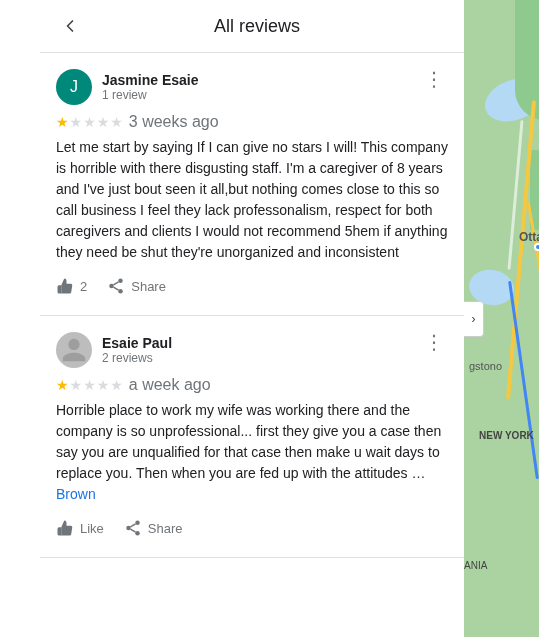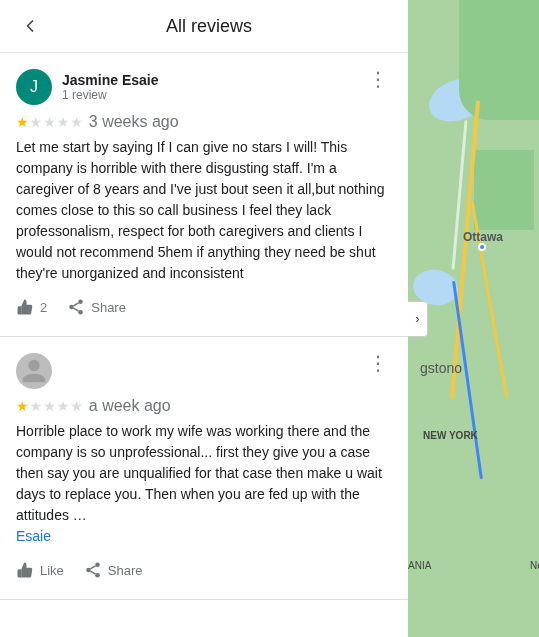--- a/index.html
+++ b/index.html
@@ -7,25 +7,26 @@
       font-family: Arial, sans-serif;
       font-size: 14px;
       display: flex;
       width: 539px;
       height: 637px;
       overflow: hidden;
       background: #fff;
     }
 
     .left-panel {
-      width: 408px;
+      width: 464px;
       height: 637px;
       background: #fff;
       overflow-y: auto;
       flex-shrink: 0;
+      padding-left: 40px;
     }
 
     .header {
       display: flex;
       align-items: center;
       padding: 12px 16px;
       border-bottom: 1px solid #e0e0e0;
       position: sticky;
       top: 0;
       background: #fff;
@@ -328,39 +329,43 @@
   </div>
 
   <div class="review-card">
     <div class="reviewer-row">
       <div class="reviewer-info">
         <div class="avatar-img">
           <svg viewBox="0 0 24 24" fill="#9e9e9e">
             <path d="M12 12c2.7 0 4.8-2.1 4.8-4.8S14.7 2.4 12 2.4 7.2 4.5 7.2 7.2 9.3 12 12 12zm0 2.4c-3.2 0-9.6 1.6-9.6 4.8v2.4h19.2v-2.4c0-3.2-6.4-4.8-9.6-4.8z"></path>
           </svg>
         </div>
+        <div>
+          <div class="reviewer-name">Esaie Paul</div>
+          <div class="reviewer-count">2 reviews</div>
+        </div>
       </div>
       <button class="more-btn">⋮</button>
     </div>
 
     <div class="star-row">
       <div class="stars">
         <span class="star filled">★</span>
         <span class="star empty">★</span>
         <span class="star empty">★</span>
         <span class="star empty">★</span>
         <span class="star empty">★</span>
       </div>
       <span class="review-time">a week ago</span>
     </div>
 
     <p class="review-text">
       <span>Horrible place to work my wife was working there and the company is so unprofessional... first they give you a case then say you are unqualified for that case then make u wait days to replace you. Then when you are fed up with the attitudes …</span>
       <br>
-      <a class="more-link">Esaie</a>
+      <a class="more-link">Brown</a>
     </p>
 
     <div class="action-row">
       <button class="action-btn">
         <svg viewBox="0 0 24 24">
             <path d="M14 9V5a3 3 0 0 0-3-3l-4 9v11h11.28a2 2 0 0 0 2-1.7l1.38-9a2 2 0 0 0-2-2.3H14z"></path>
             <path d="M7 22H4a2 2 0 0 1-2-2v-7a2 2 0 0 1 2-2h3"></path>
           </svg>
         <span>Like</span>
       </button>
@@ -389,21 +394,21 @@
     <div style="position:absolute;background:#8ec98e;width:80px;height:120px;top:0;right:0;border-radius:0 0 0 30px;"></div>
     <div style="position:absolute;background:#8ec98e;width:60px;height:80px;top:150px;right:5px;"></div>
 
     <div class="map-road" style="width:4px;height:300px;top:100px;left:55px;transform:rotate(5deg);"></div>
     <div class="map-road" style="width:3px;height:200px;top:200px;left:80px;transform:rotate(-10deg);"></div>
     <div class="map-road-white" style="width:3px;height:150px;top:120px;left:50px;transform:rotate(5deg);opacity:0.6;"></div>
 
     <div style="position:absolute;background:#4285F4;width:3px;height:200px;top:280px;left:58px;transform:rotate(-8deg);border-radius:2px;"></div>
 
     <div class="map-label" style="top:230px;left:55px;font-weight:700;font-size:12px;">Ottawa</div>
-    <div class="map-label" style="top:360px;left:12px;font-size:14px;">gstono</div>
+    <div class="map-label" style="top:360px;left:5px;font-size:11px;">gstono</div>
     <div class="map-label" style="top:430px;left:15px;font-size:10px;font-weight:600;color:#444;">NEW YORK</div>
     <div class="map-label" style="top:560px;left:0px;font-size:10px;color:#444;">ANIA</div>
     <div class="map-label" style="top:560px;left:90px;font-size:10px;color:#444;padding-left:32px;">Nev</div>
 
     <div class="map-dot" style="top:243px;left:70px;"></div>
 
     <div class="map-collapse-btn">
       <span>›</span>
     </div>
   </div>

